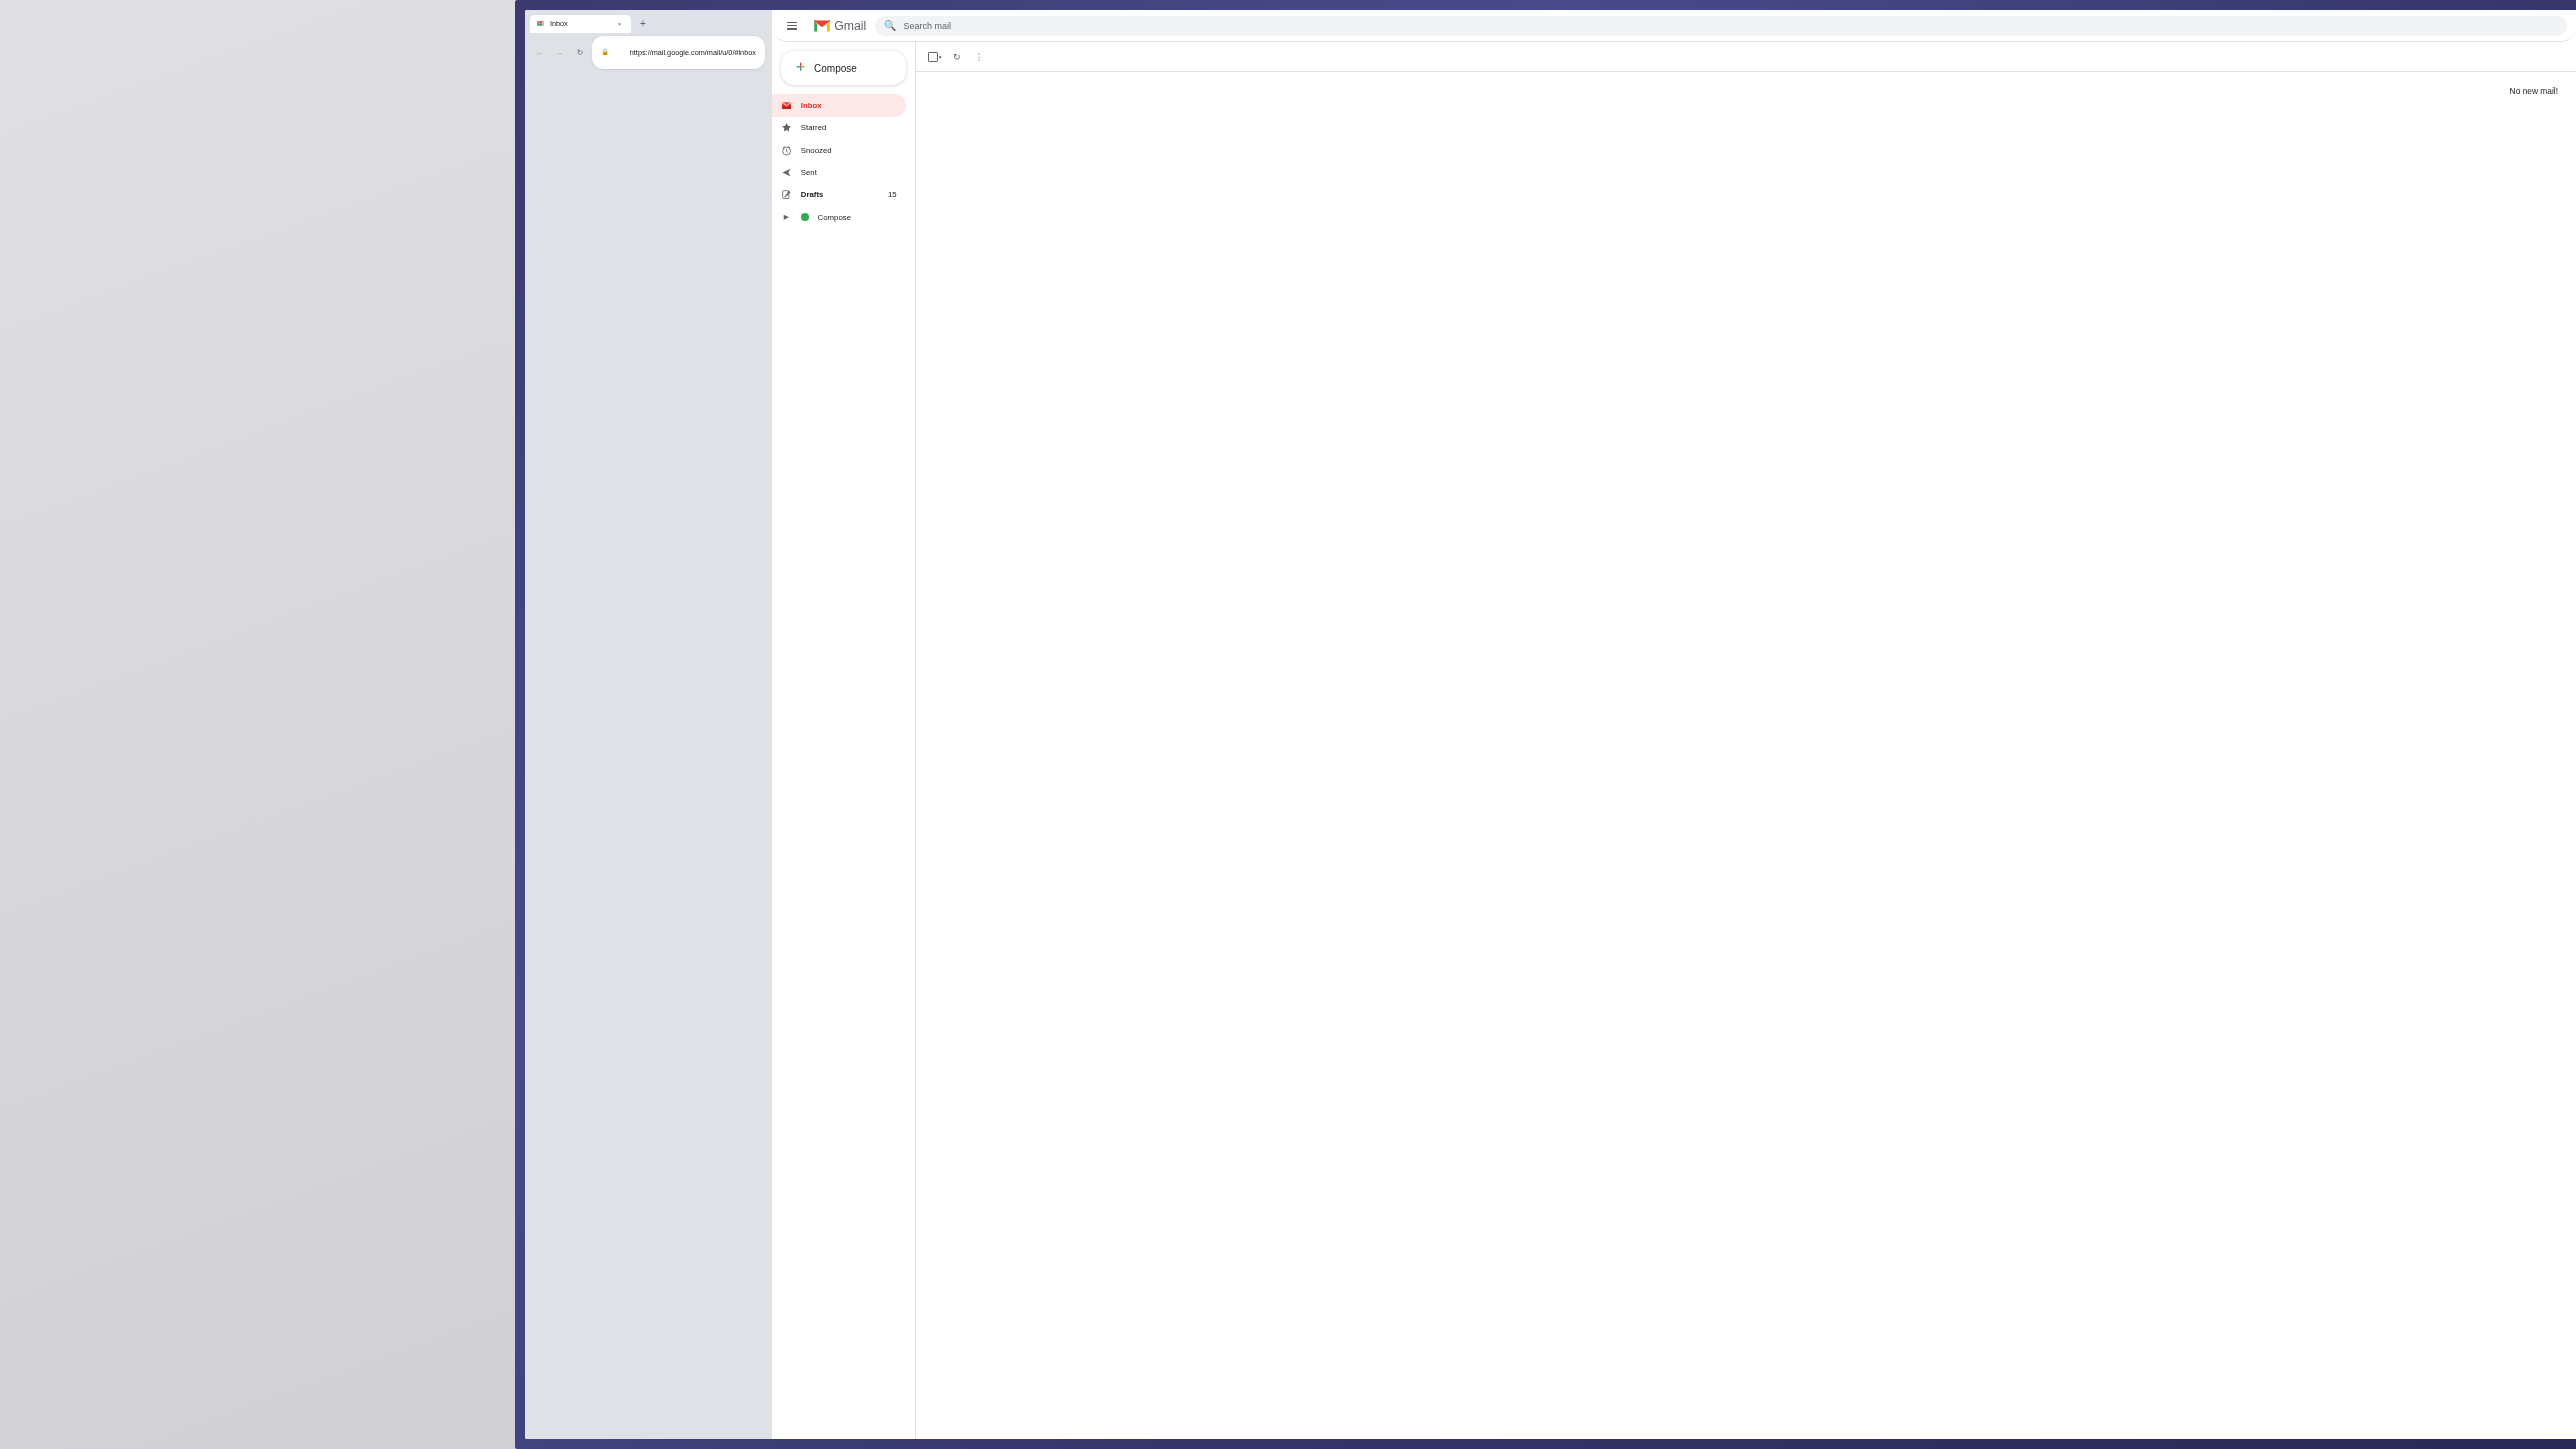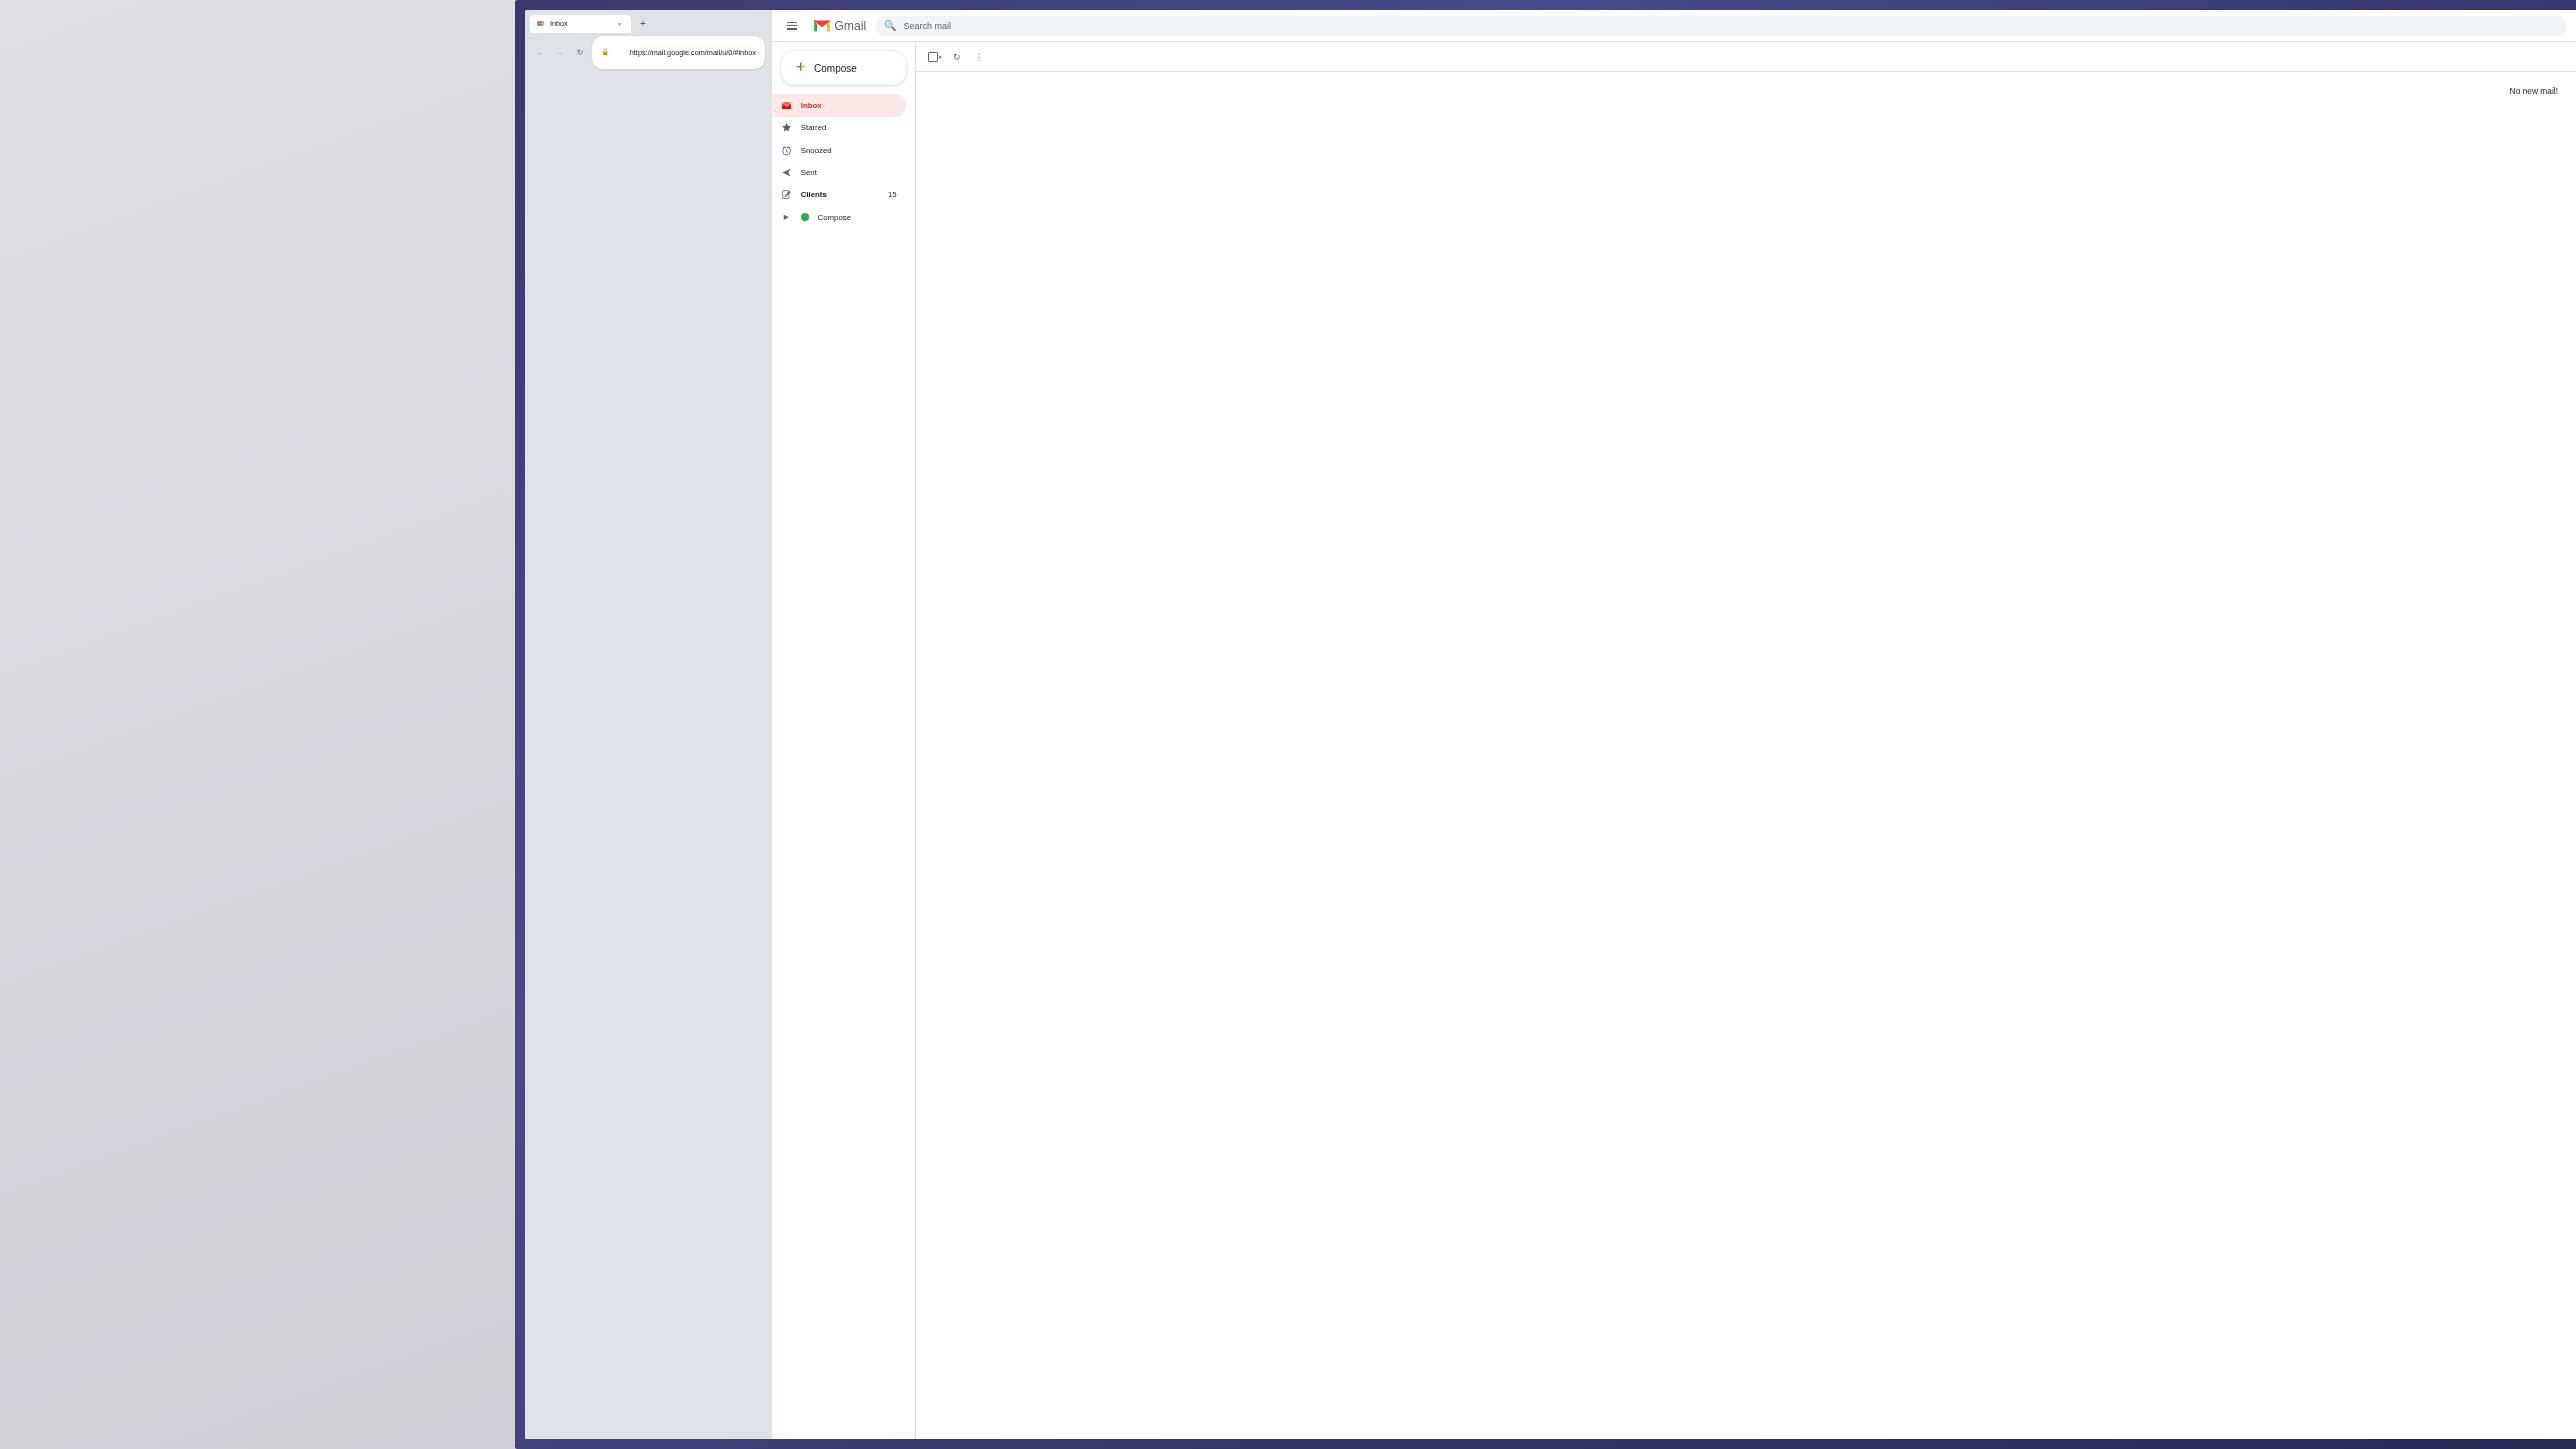--- a/index.html
+++ b/index.html
@@ -167,20 +167,21 @@
       overflow: hidden;
     }
 
     .gmail-header {
       display: flex;
       align-items: center;
       padding: 4.5px 9px;
       gap: 9px;
       border-bottom: 0.6px solid #e0e0e0;
       flex-shrink: 0;
+      border-radius: 15px;
     }
 
     .menu-icon-btn {
       width: 22.4px;
       height: 22.4px;
       border-radius: 50%;
       display: flex;
       align-items: center;
       justify-content: center;
       cursor: pointer;
@@ -526,21 +527,21 @@
           </div>
 
           <div class="nav-item">
             <div class="nav-item-icon">
               <svg width="11.2" height="11.2" viewBox="0 0 20 20" xmlns="http://www.w3.org/2000/svg">
                 <rect x="3" y="3" width="11" height="14" rx="1" fill="none" stroke="#5f6368" stroke-width="1.5"></rect>
                 <path d="M14 3l3 3-8 8-3 1 1-3 7-9z" fill="#5f6368"></path>
                 <path d="M6 8h5M6 11h3" stroke="white" stroke-width="1" stroke-linecap="round"></path>
               </svg>
             </div>
-            <span class="nav-item-label" style="font-weight:700;">Clients</span>
+            <span class="nav-item-label" style="font-weight:700;">Drafts</span>
             <span class="nav-item-count">15</span>
           </div>
 
           <div class="nav-item">
             <div class="nav-item-expand">▶</div>
             <div class="green-dot"></div>
             <span class="nav-item-label">Compose</span>
           </div>
         </div>
 

